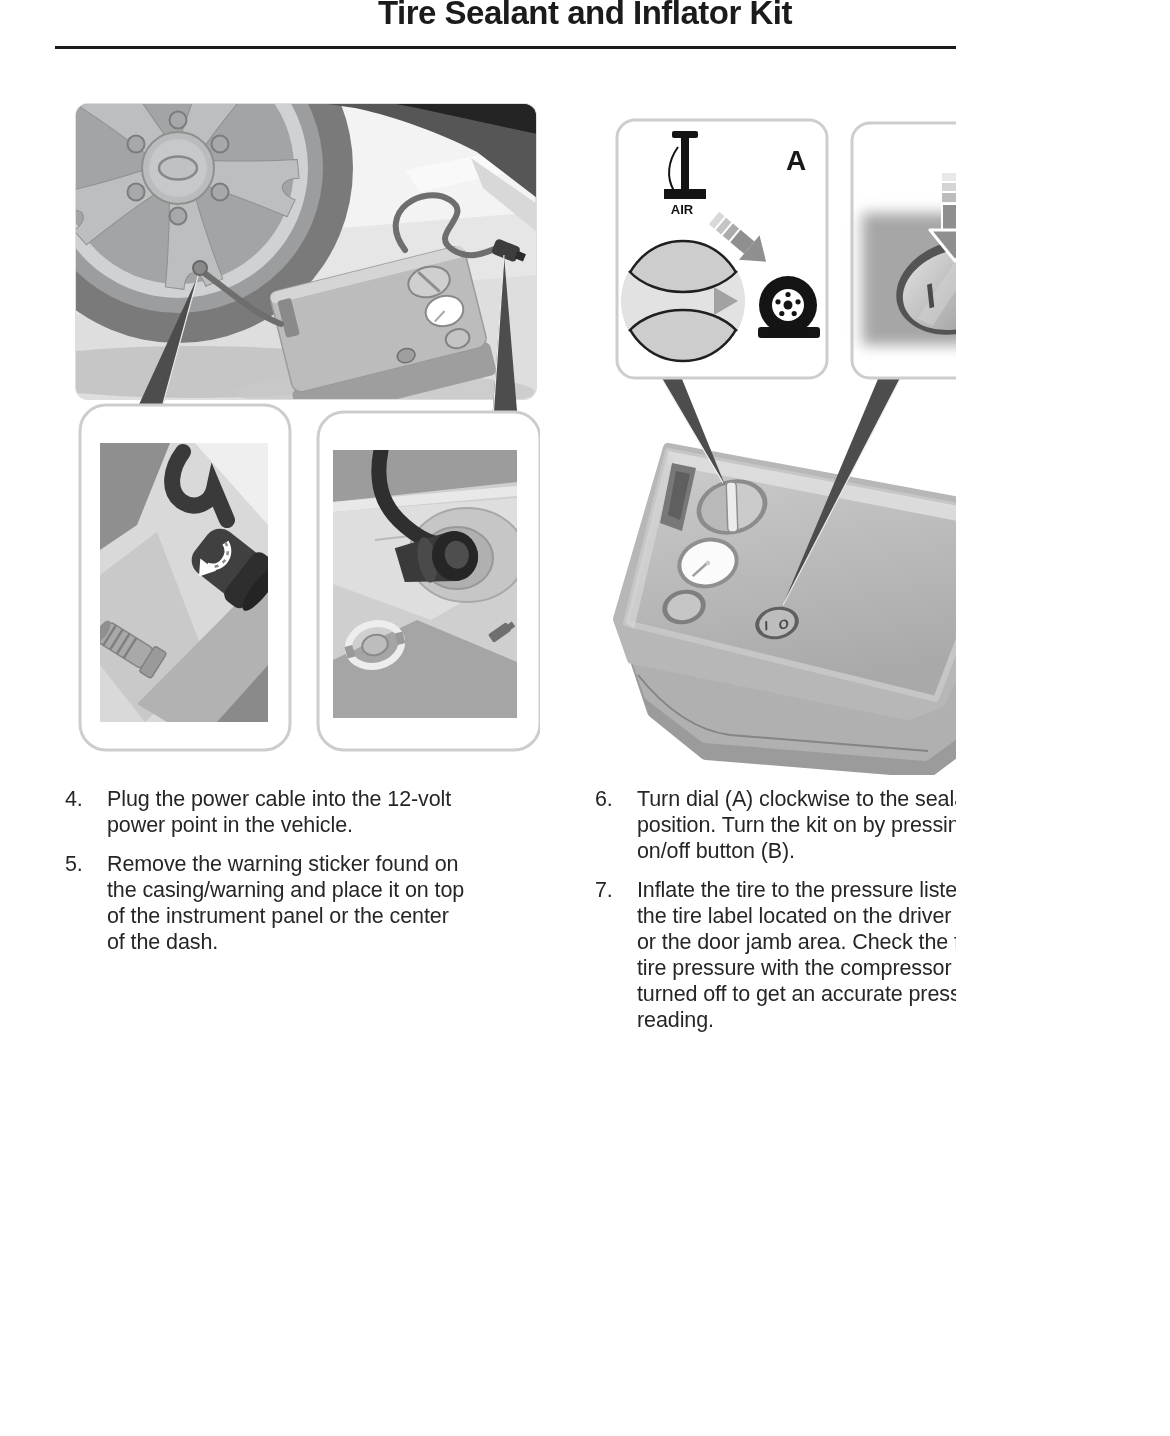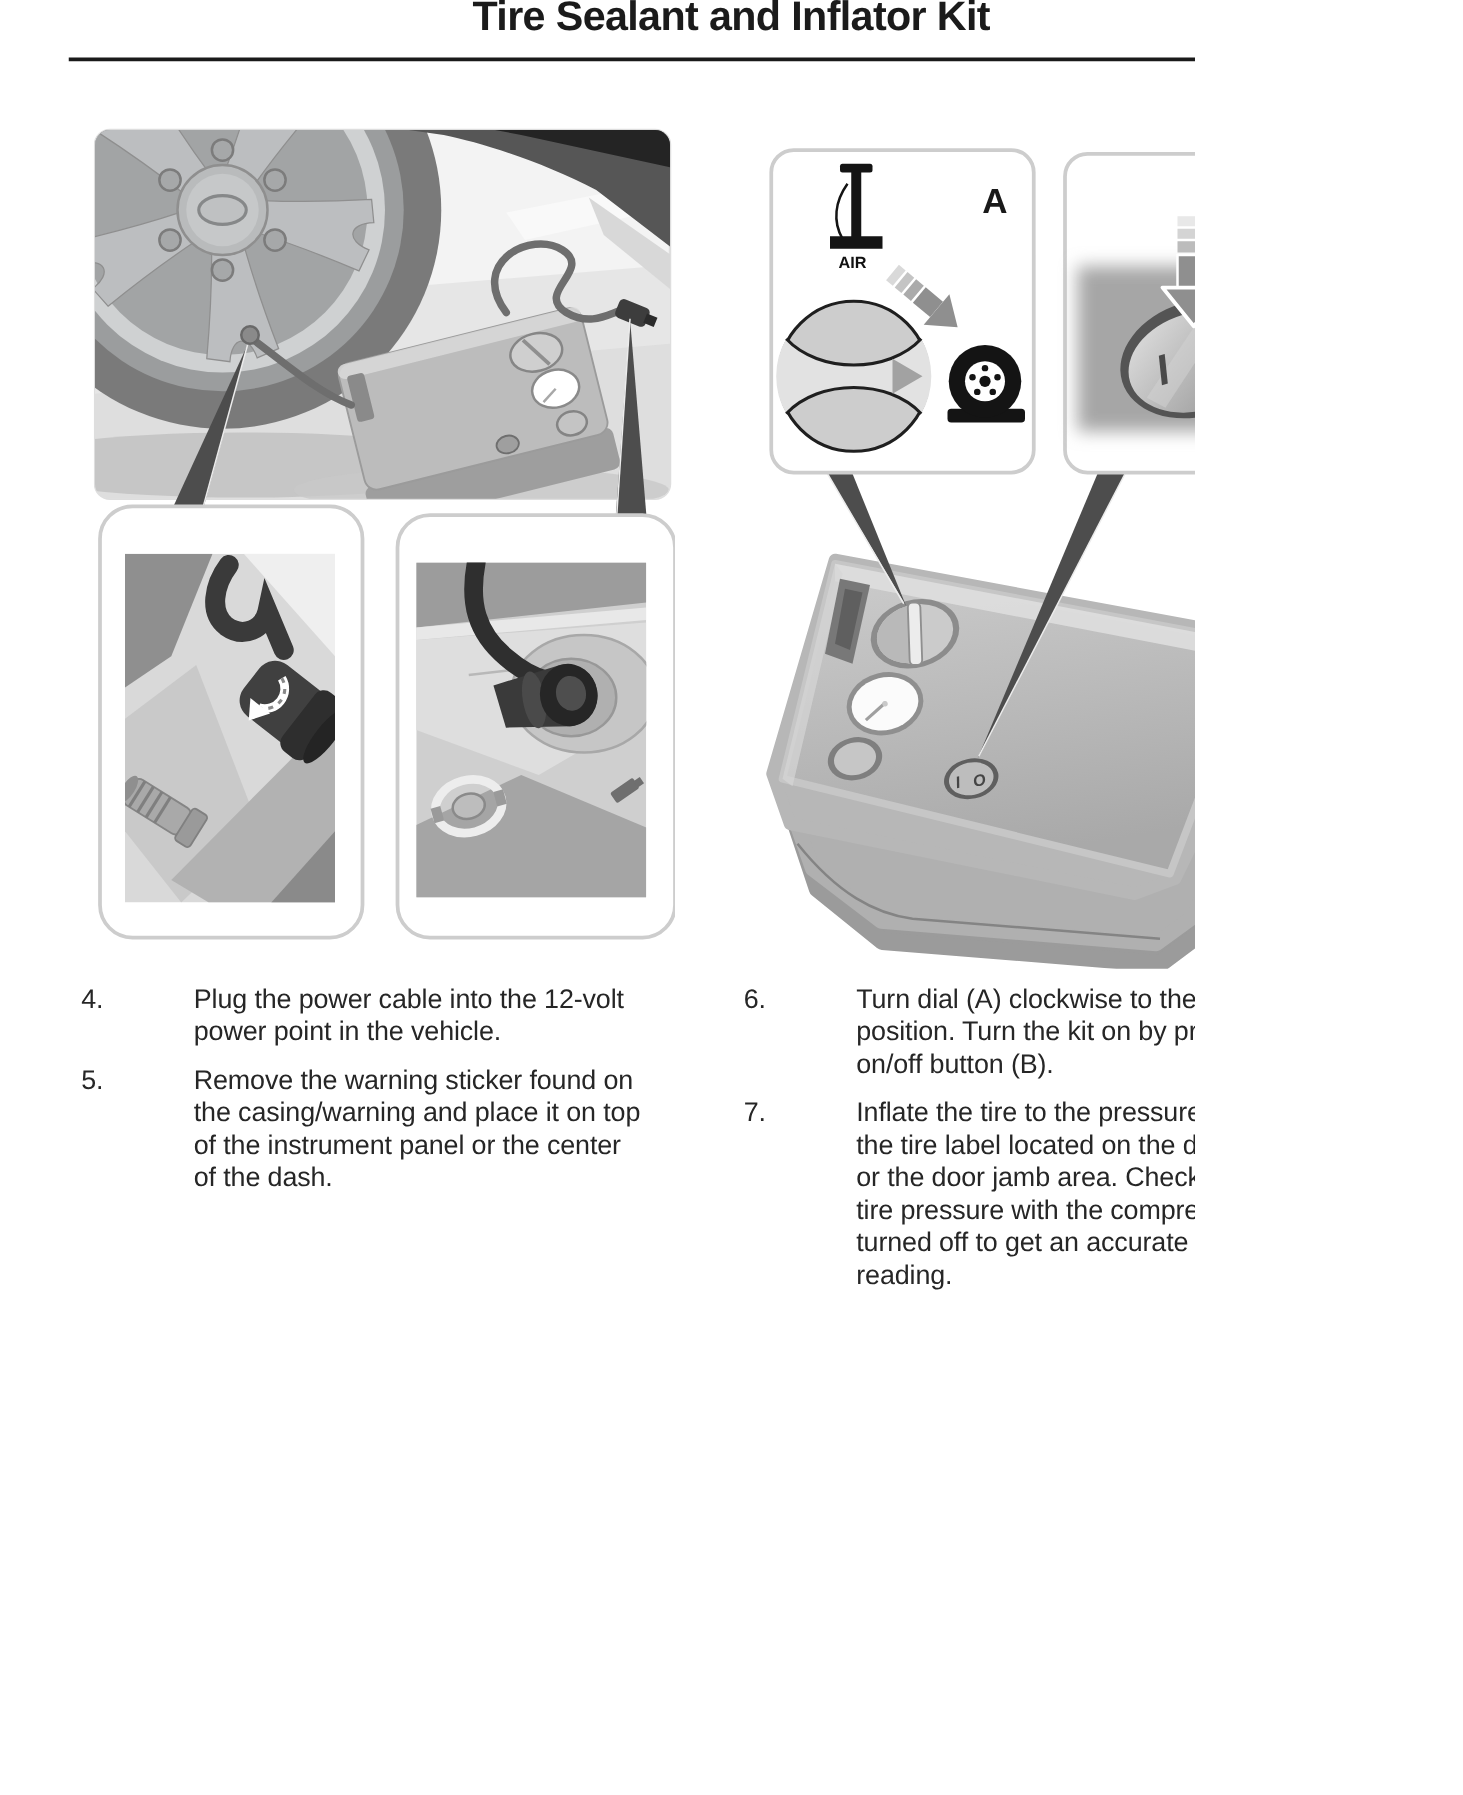--- a/index.html
+++ b/index.html
@@ -14,21 +14,21 @@
   }
   .rule {
     position:absolute; left:55px; top:46px; width:1062px; height:3px; background:#1a1a1a;
   }
   svg.fig { position:absolute; }
   .col { position:absolute; top:786px; }
   .col-left  { left:65px;  width:482px; }
   .col-right { left:595px; width:492px; }
   .instr { display:flex; margin:0 0 13px 0; font-size:21.5px; line-height:26px; color:#262626; letter-spacing:-0.1px; }
   .instr .num { width:42px; flex:none; }
-  .instr .txt { flex:1; white-space:pre-line;margin-left:48px; }
+  .instr .txt { flex:1; white-space:pre-line; }
   .pageno {
     position:absolute; top:1401px; left:16px; width:1136px; text-align:right;
     font-size:23px; color:#383838;
   }
   svg text { font-family:"Liberation Sans", sans-serif; }
 </style>
 </head>
 <body>
 
 <div class="page">

